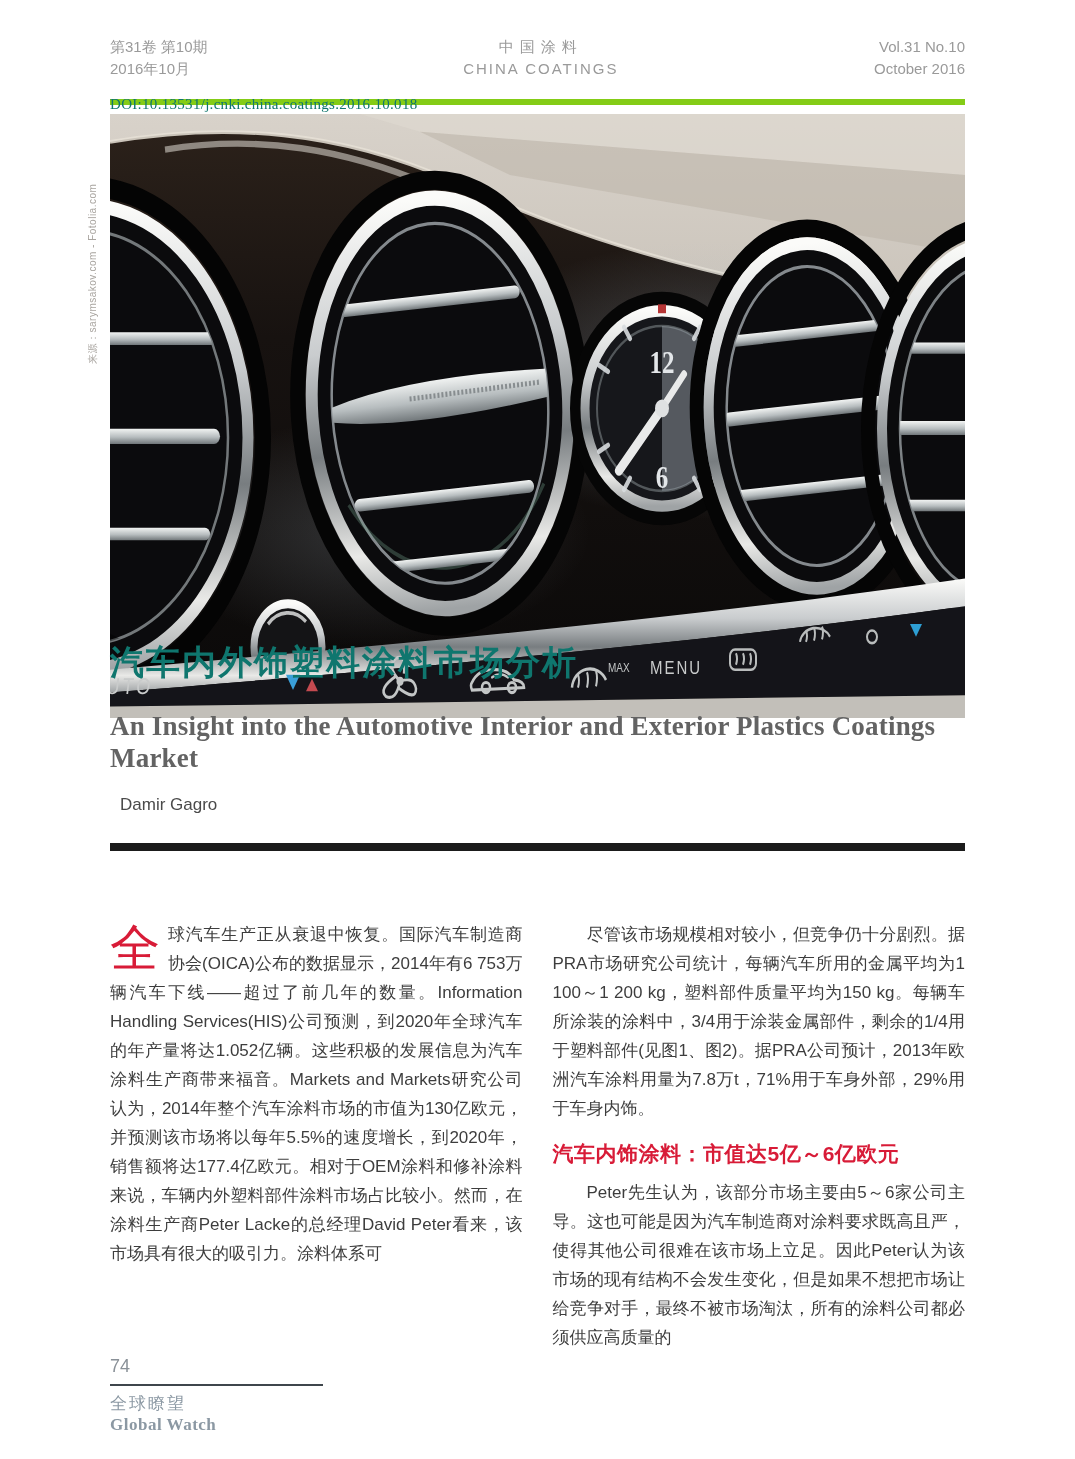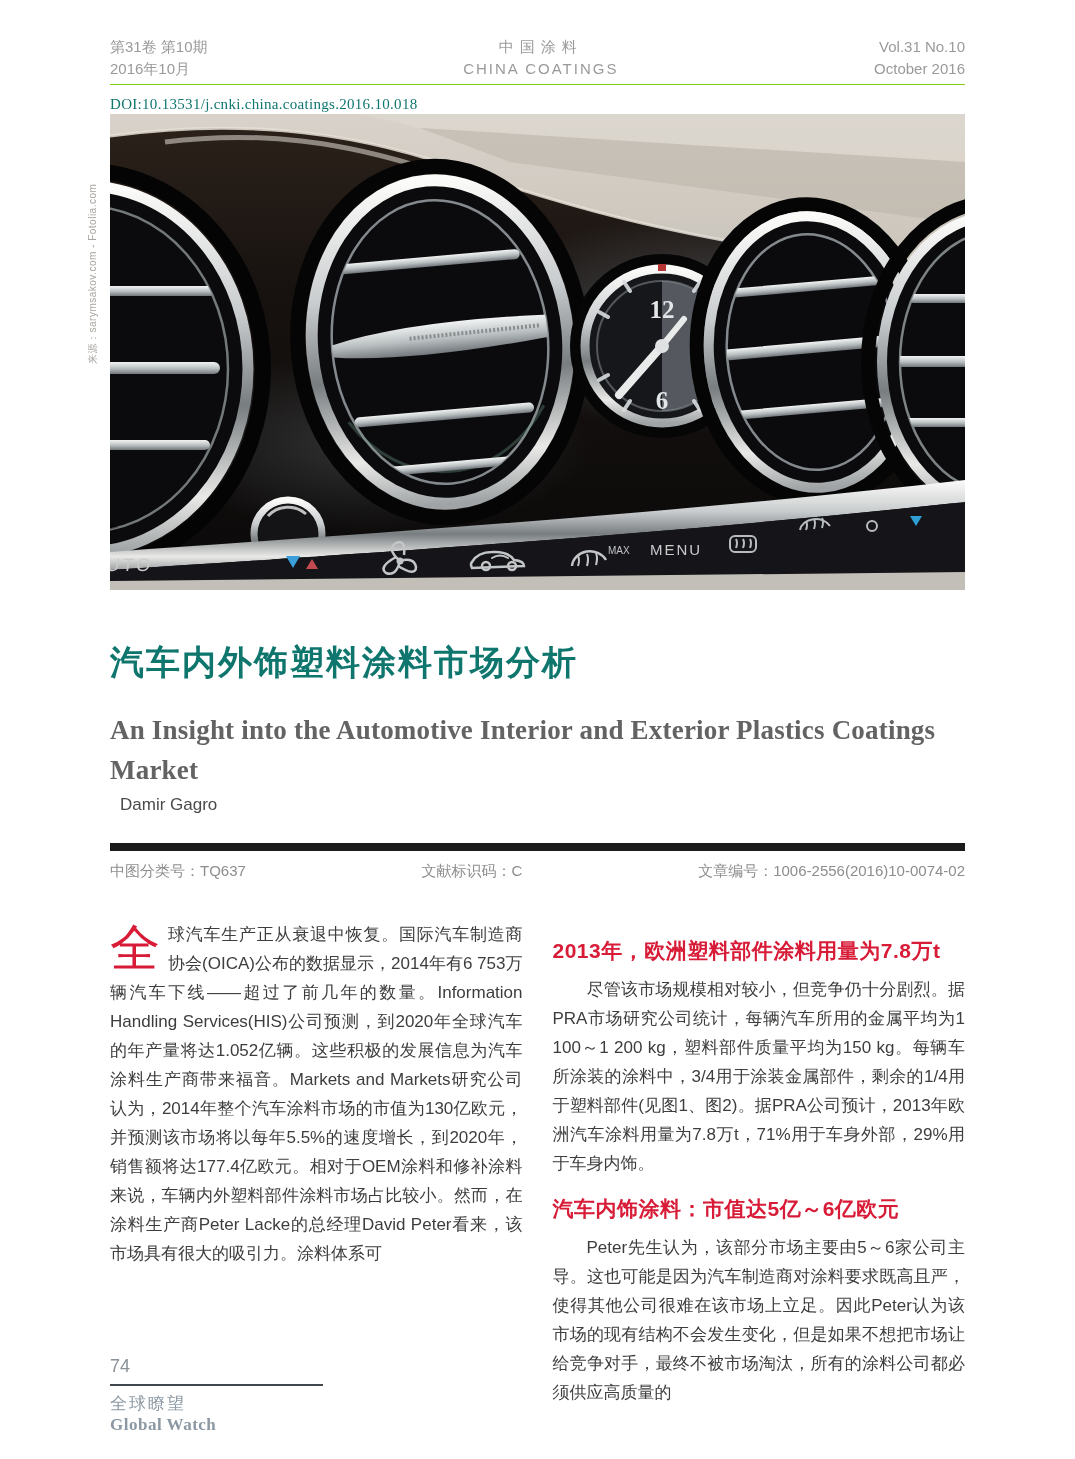--- a/index.html
+++ b/index.html
@@ -6,49 +6,49 @@
   html,body { background:#e9e9e9; }
   .page {
     position:relative; width:1075px; height:1459px; background:#ffffff;
     margin:0 auto; overflow:hidden;
     font-family:"Liberation Sans","DejaVu Sans",sans-serif;
   }
   
   .journal-header{
     position:absolute; left:110px; top:36px; width:855px;
     display:flex; justify-content:space-between; align-items:flex-start;
-    padding-bottom:4px; border-bottom:1px solid #84cc16;
+    padding-bottom:19px; border-bottom:6px solid #84cc16;
     color:#9a9a9a; font-size:15px; line-height:22px;
   }
   .jh-left{ text-align:left; }
   .jh-center{ text-align:center; letter-spacing:2px; }
   .jh-center .zh{ letter-spacing:6px; }
   .jh-right{ text-align:right; }
   .doi{
     position:absolute; left:110px; top:96px;
     font-family:"Liberation Serif","DejaVu Serif",serif;
     font-size:15px; color:#0f766e; letter-spacing:.3px;
   }
   
-  .photo-wrap{ position:absolute; left:110px; top:114px; width:855px; height:476px; background:#111;border-radius:30px; }
+  .photo-wrap{ position:absolute; left:110px; top:114px; width:855px; height:604px; background:#111;border-radius:30px; }
   .photo-wrap svg{ display:block; width:100%; height:100%; }
   .photo-credit{
     position:absolute; left:86px; top:114px; width:250px;
     transform:rotate(-90deg) translateX(-100%); transform-origin:0 0;
     font-size:10px; color:#a8a49f; letter-spacing:.5px; text-align:left; white-space:nowrap;
   }
   
   .title-zh{
     position:absolute; left:110px; top:632px; width:860px;
     font-size:34px; font-weight:700; color:#0f766e; letter-spacing:2px; line-height:60px;
   }
   .title-en{
     position:absolute; left:110px; top:710px; width:870px;
     font-family:"Liberation Serif","DejaVu Serif",serif;
-    font-size:27px; font-weight:700; color:#636363; line-height:40px; letter-spacing:.2px;
+    font-size:27px; font-weight:700; color:#636363; line-height:32px; letter-spacing:.2px;
   }
   .author{ position:absolute; left:120px; top:795px; font-size:17px; color:#4a4a4a; }
   
   .black-bar{ position:absolute; left:110px; top:843px; width:855px; height:8px; background:#1b1b1b; }
   .meta-row{
     position:absolute; left:110px; top:862px; width:855px;
     display:flex; justify-content:space-between;
     font-size:15px; color:#8d8d8d;
   }
   
@@ -276,32 +276,26 @@
         <polygon points="800,402 812,402 806,412" fill="#2e9fd4"></polygon>
       </g>
     </svg>
   </div>
 
   <h1 class="title-zh">汽车内外饰塑料涂料市场分析</h1>
   <h2 class="title-en">An Insight into the Automotive Interior and Exterior Plastics Coatings Market</h2>
   <div class="author">Damir Gagro</div>
 
   <div class="black-bar"></div>
-  <div class="meta-row">
-    <span>中图分类号：TQ637</span>
-    <span>文献标识码：C</span>
-    <span>文章编号：1006-2556(2016)10-0074-02</span>
-  </div>
 
   <div class="columns">
     <div class="col">
       <p class="noindent"><span class="dropcap">全</span><span>球汽车生产正从衰退中恢复。国际汽车制造商协会(OICA)公布的数据显示，2014年有6 753万辆汽车下线——超过了前几年的数量。Information Handling Services(HIS)公司预测，到2020年全球汽车的年产量将达1.052亿辆。这些积极的发展信息为汽车涂料生产商带来福音。Markets and Markets研究公司认为，2014年整个汽车涂料市场的市值为130亿欧元，并预测该市场将以每年5.5%的速度增长，到2020年，销售额将达177.4亿欧元。相对于OEM涂料和修补涂料来说，车辆内外塑料部件涂料市场占比较小。然而，在涂料生产商Peter Lacke的总经理David Peter看来，该市场具有很大的吸引力。涂料体系可</span></p>
     </div>
     <div class="col">
-      <h3 class="red-head">2013年，欧洲塑料部件涂料用量为7.8万t</h3>
       <p>尽管该市场规模相对较小，但竞争仍十分剧烈。据PRA市场研究公司统计，每辆汽车所用的金属平均为1 100～1 200 kg，塑料部件质量平均为150 kg。每辆车所涂装的涂料中，3/4用于涂装金属部件，剩余的1/4用于塑料部件(见图1、图2)。据PRA公司预计，2013年欧洲汽车涂料用量为7.8万t，71%用于车身外部，29%用于车身内饰。</p>
       <h3 class="red-head">汽车内饰涂料：市值达5亿～6亿欧元</h3>
       <p>Peter先生认为，该部分市场主要由5～6家公司主导。这也可能是因为汽车制造商对涂料要求既高且严，使得其他公司很难在该市场上立足。因此Peter认为该市场的现有结构不会发生变化，但是如果不想把市场让给竞争对手，最终不被市场淘汰，所有的涂料公司都必须供应高质量的</p>
     </div>
   </div>
 
   <div class="page-num">74</div>
   <div class="footer-line"></div>
   <div class="footer-zh">全球瞭望</div>
   <div class="footer-en">Global Watch</div>

